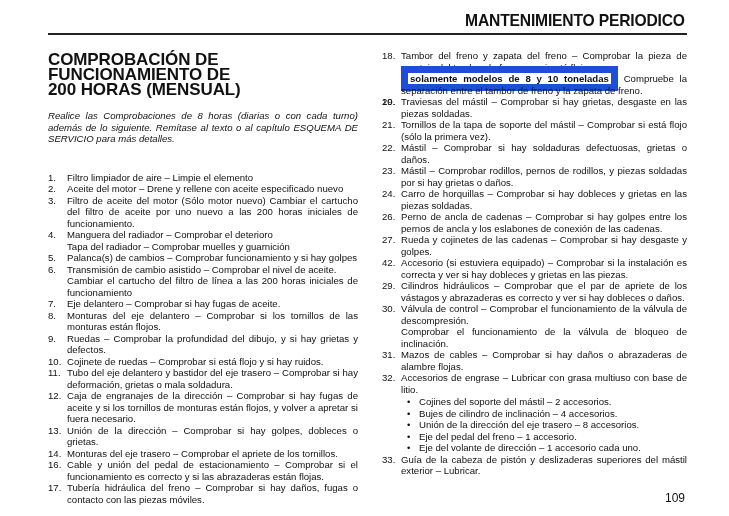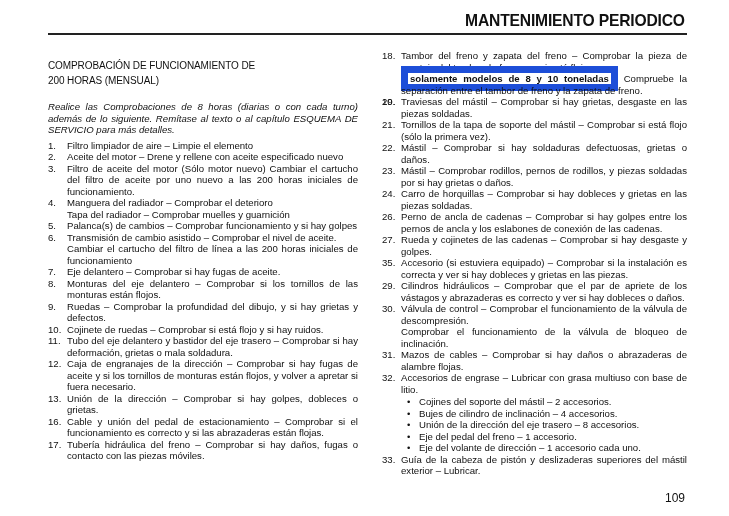--- a/index.html
+++ b/index.html
@@ -4,22 +4,22 @@
 <style>
   html, body { margin: 0; padding: 0; background: #ffffff; }
   body { width: 729px; height: 516px; position: relative; overflow: hidden;
          font-family: "Liberation Sans", sans-serif; color: #111; }
   .header-title { position: absolute; right: 44px; top: 11px; font-size: 17px; font-weight: bold;
                   letter-spacing: -0.2px; transform: scaleX(0.92); transform-origin: right center; }
   .header-rule { position: absolute; left: 48px; right: 42px; top: 33px; height: 2px; background: #222; }
   .col { position: absolute; top: 50px; font-size: 9.6px; line-height: 11.5px; }
   .col.left { left: 48px; width: 310px; }
   .col.right { left: 382px; width: 305px; }
-  .section-title { font-size: 10px; font-weight: normal; line-height: 15px; margin: 8px 0 13px 0; letter-spacing: -0.1px; }
-  .intro { font-style: italic; text-align: justify; margin: 0 0 4px 0; }
+  .section-title { font-size: 17px; font-weight: bold; line-height: 15px; margin: 2px 0 13px 0; letter-spacing: -0.1px; }
+  .intro { font-style: italic; text-align: justify; margin: 0 0 27px 0; }
   ol { margin: 0; padding: 0; list-style: none; }
   li.item { position: relative; padding-left: 19px; text-align: justify; }
   li.item .num { position: absolute; left: 0; width: 15px; text-align: left; }
   .sub { display: block; }
   .underline { text-decoration: underline; }
   .boxed { border: 7px solid #1d4ed8; font-weight: bold; padding: 0 2px; }
   ul.bullets { margin: 1px 0 0 0; padding: 0; list-style: none; }
   ul.bullets li { position: relative; padding-left: 18px; }
   ul.bullets li::before { content: "•"; position: absolute; left: 6px; }
   .page-number { position: absolute; right: 44px; top: 491px; font-size: 12px; }
@@ -45,41 +45,42 @@
     <li class="item"><span class="num">4.</span><span>Manguera del radiador – Comprobar el deterioro</span><span class="sub">Tapa del radiador – Comprobar muelles y guarnición</span></li>
     <li class="item"><span class="num">5.</span><span>Palanca(s) de cambios – Comprobar funcionamiento y si hay golpes</span></li>
     <li class="item"><span class="num">6.</span><span>Transmisión de cambio asistido – Comprobar el nivel de aceite.</span><span class="sub">Cambiar el cartucho del filtro de línea a las 200 horas iniciales de funcionamiento</span></li>
     <li class="item"><span class="num">7.</span><span>Eje delantero – Comprobar si hay fugas de aceite.</span></li>
     <li class="item"><span class="num">8.</span><span>Monturas del eje delantero – Comprobar si los tornillos de las monturas están flojos.</span></li>
     <li class="item"><span class="num">9.</span><span>Ruedas – Comprobar la profundidad del dibujo, y si hay grietas y defectos.</span></li>
     <li class="item"><span class="num">10.</span><span>Cojinete de ruedas – Comprobar si está flojo y si hay ruidos.</span></li>
     <li class="item"><span class="num">11.</span><span>Tubo del eje delantero y bastidor del eje trasero – Comprobar si hay deformación, grietas o mala soldadura.</span></li>
     <li class="item"><span class="num">12.</span><span>Caja de engranajes de la dirección – Comprobar si hay fugas de aceite y si los tornillos de monturas están flojos, y volver a apretar si fuera necesario.</span></li>
     <li class="item"><span class="num">13.</span><span>Unión de la dirección – Comprobar si hay golpes, dobleces o grietas.</span></li>
+    <li class="item"><span class="num">14.</span><span>Monturas del eje trasero – Comprobar el apriete de los tornillos.</span></li>
     <li class="item"><span class="num">16.</span><span>Cable y unión del pedal de estacionamiento – Comprobar si el funcionamiento es correcto y si las abrazaderas están flojas.</span></li>
     <li class="item"><span class="num">17.</span><span>Tubería hidráulica del freno – Comprobar si hay daños, fugas o contacto con las piezas móviles.</span></li>
   </ol>
 </div>
 
 <div class="col right">
   <ol>
     <li class="item">
       <span class="num">18.</span><span>Tambor del freno y zapata del freno – Comprobar la pieza de</span>
       <span class="underline">montaje del tambor de freno por si está floja.</span><br>
       <span class="boxed">solamente modelos de 8 y 10 toneladas</span><span> Compruebe la separación entre el tambor de freno y la zapata de freno.</span>
     </li>
     <li class="item"><span class="num">19.</span></li>
     <li class="item"><span class="num">20.</span><span>Traviesas del mástil – Comprobar si hay grietas, desgaste en las piezas soldadas.</span></li>
     <li class="item"><span class="num">21.</span><span>Tornillos de la tapa de soporte del mástil – Comprobar si está flojo (sólo la primera vez).</span></li>
     <li class="item"><span class="num">22.</span><span>Mástil – Comprobar si hay soldaduras defectuosas, grietas o daños.</span></li>
     <li class="item"><span class="num">23.</span><span>Mástil – Comprobar rodillos, pernos de rodillos, y piezas soldadas por si hay grietas o daños.</span></li>
     <li class="item"><span class="num">24.</span><span>Carro de horquillas – Comprobar si hay dobleces y grietas en las piezas soldadas.</span></li>
     <li class="item"><span class="num">26.</span><span>Perno de ancla de cadenas – Comprobar si hay golpes entre los pernos de ancla y los eslabones de conexión de las cadenas.</span></li>
     <li class="item"><span class="num">27.</span><span>Rueda y cojinetes de las cadenas – Comprobar si hay desgaste y golpes.</span></li>
-    <li class="item"><span class="num">35.</span><span>Accesorio (si estuviera equipado) – Comprobar si la instalación es correcta y ver si hay dobleces y grietas en las piezas.</span></li>
+    <li class="item"><span class="num">42.</span><span>Accesorio (si estuviera equipado) – Comprobar si la instalación es correcta y ver si hay dobleces y grietas en las piezas.</span></li>
     <li class="item"><span class="num">29.</span><span>Cilindros hidráulicos – Comprobar que el par de apriete de los vástagos y abrazaderas es correcto y ver si hay dobleces o daños.</span></li>
     <li class="item"><span class="num">30.</span><span>Válvula de control – Comprobar el funcionamiento de la válvula de descompresión.</span><span class="sub">Comprobar el funcionamiento de la válvula de bloqueo de inclinación.</span></li>
     <li class="item"><span class="num">31.</span><span>Mazos de cables – Comprobar si hay daños o abrazaderas de alambre flojas.</span></li>
     <li class="item">
       <span class="num">32.</span><span>Accesorios de engrase – Lubricar con grasa multiuso con base de litio.</span>
       <ul class="bullets">
         <li>Cojines del soporte del mástil – 2 accesorios.</li>
         <li>Bujes de cilindro de inclinación – 4 accesorios.</li>
         <li>Unión de la dirección del eje trasero – 8 accesorios.</li>
         <li>Eje del pedal del freno – 1 accesorio.</li>

